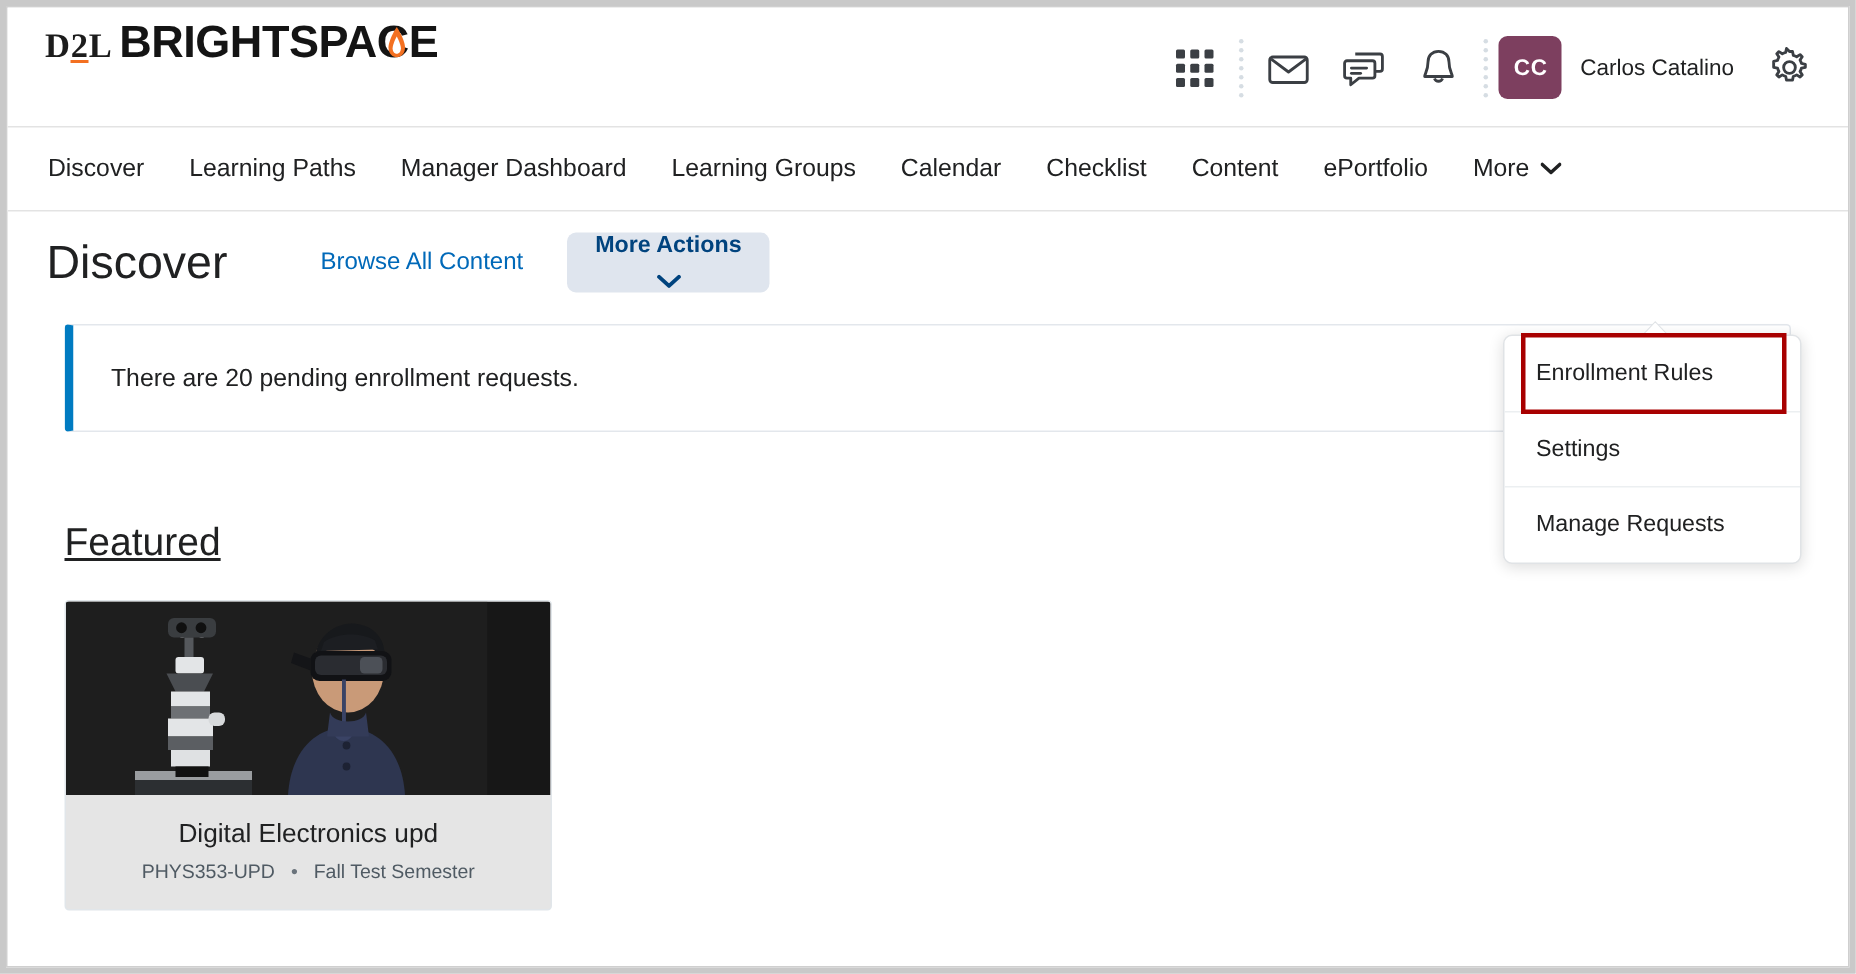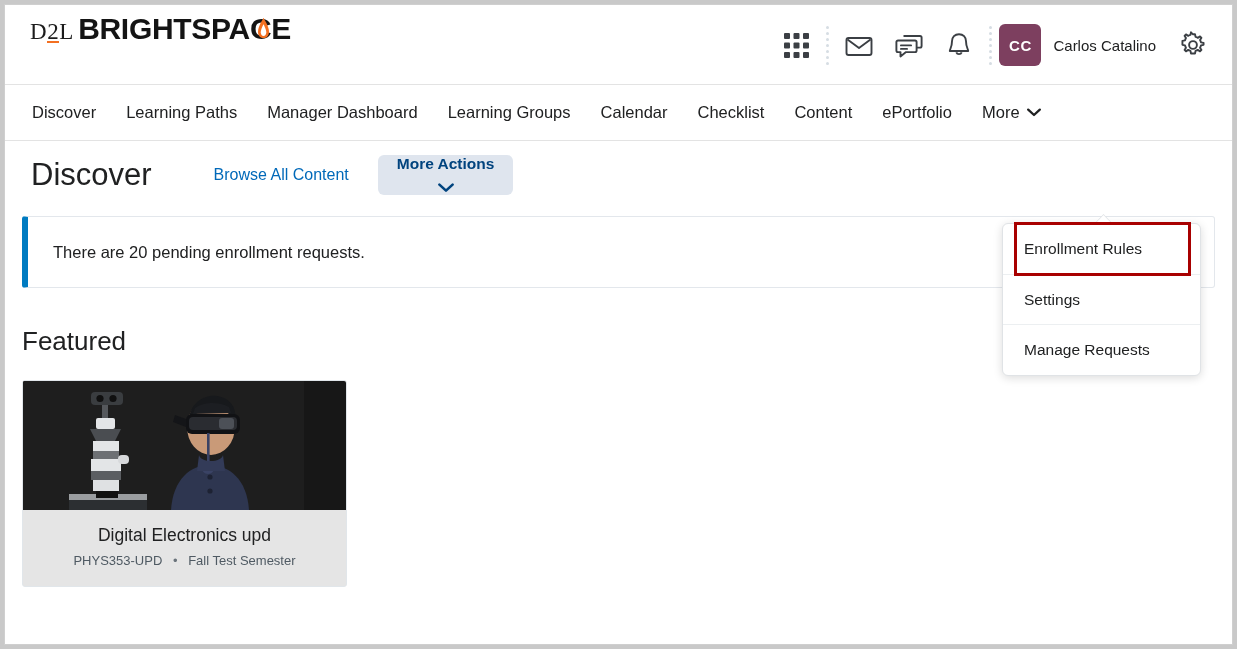--- a/index.html
+++ b/index.html
@@ -28,21 +28,21 @@
     border-bottom: 1px solid #e3e3e3;
     background: #ffffff;
   }
 
   .logo-wrap {
     position: absolute;
     left: 25px; top: 7px;
   }
   .logo-d2l {
     font-family: "Liberation Serif", serif;
-    font-weight: normal;
+    font-weight: bold;
     font-size: 23px;
     letter-spacing: 0.5px;
     color: #1c1c1c;
     line-height: 24px;
     position: relative;
     display: inline-block;
   }
   .logo-d2l .mid {
     position: relative;
   }
@@ -251,44 +251,45 @@
   }
   .dd-sep-line {
     height: 1px;
     background: #eceff1;
     margin: 0;
   }
 
   
   #content {
     position: relative;
-    padding: 0 17px;
+    padding: 0 38px;
   }
 
   #alert {
     position: relative;
     margin-top: 7px;
     height: 72px;
     background: #ffffff;
     border: 1px solid #e3e7ec;
     border-left: 6px solid #007bc1;
     border-radius: 3px;
     display: flex;
     align-items: center;
     padding-left: 25px;
     font-size: 16.5px;
     color: #202122;
     z-index: 10;
   }
 
   #featured-title {
-    margin-top: 38px;
+    margin-top: 58px;
     font-size: 26px;
     font-weight: normal;
     color: #202122;
+    text-decoration: underline;
   }
 
   .cards-row {
     margin-top: 23px;
     display: flex;
     gap: 22px;
   }
   .course-card {
     width: 325px;
     border: 1px solid #e1e6ea;

